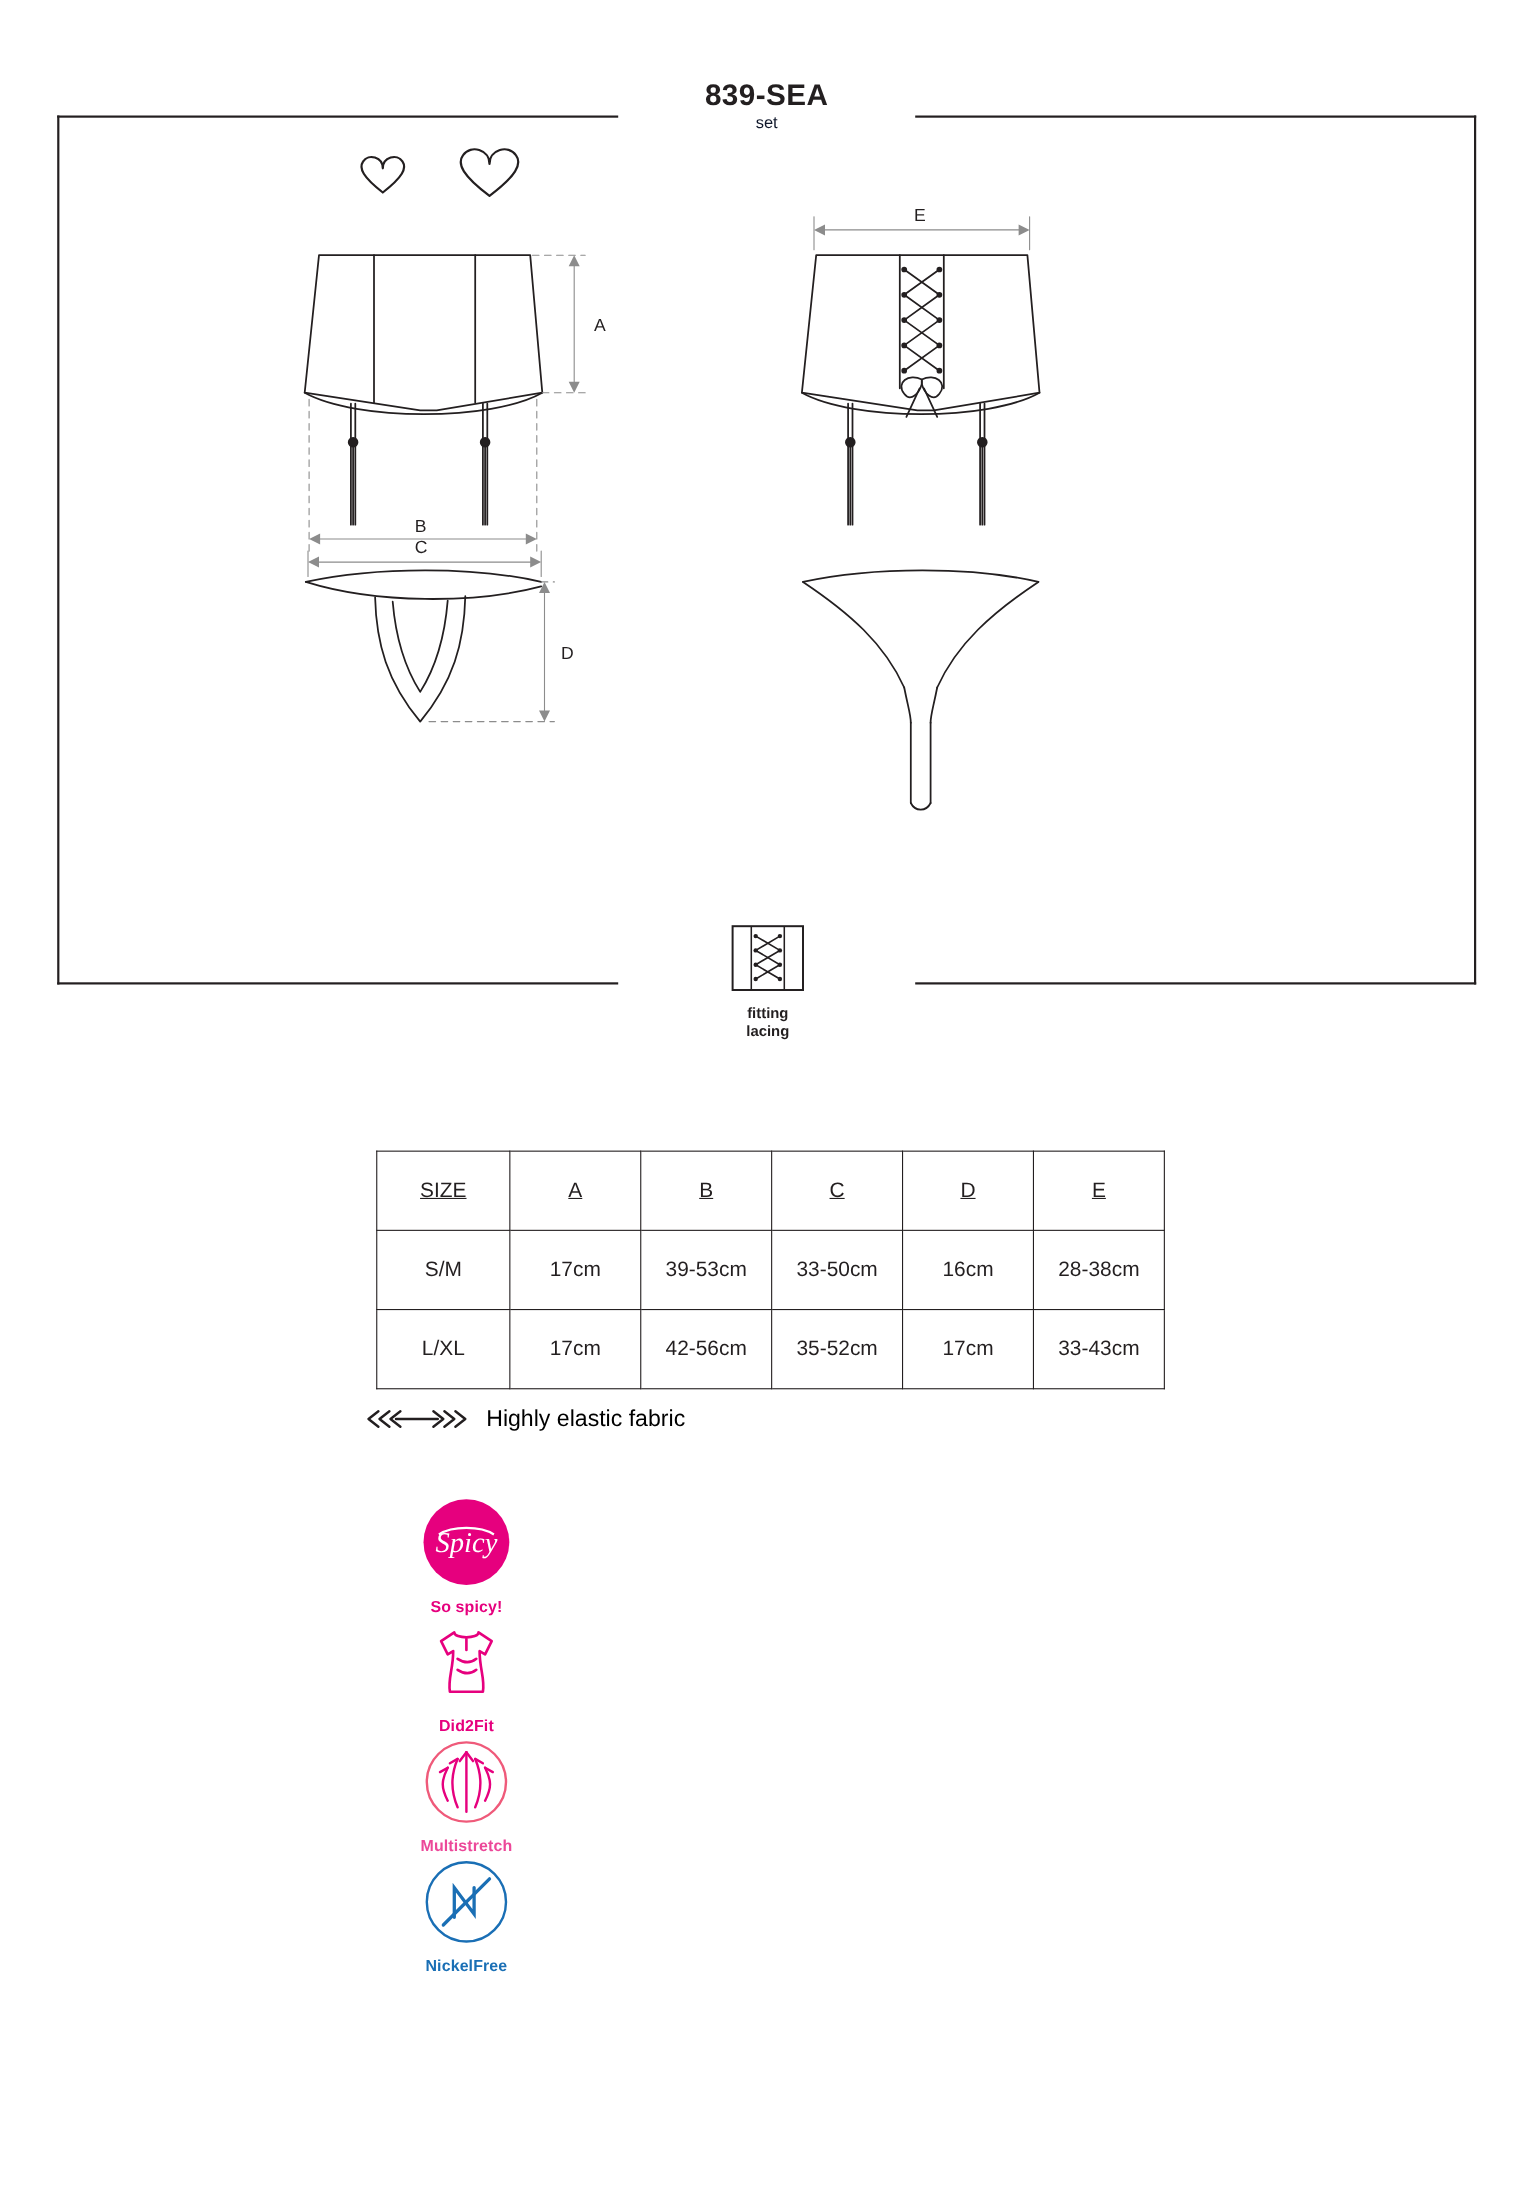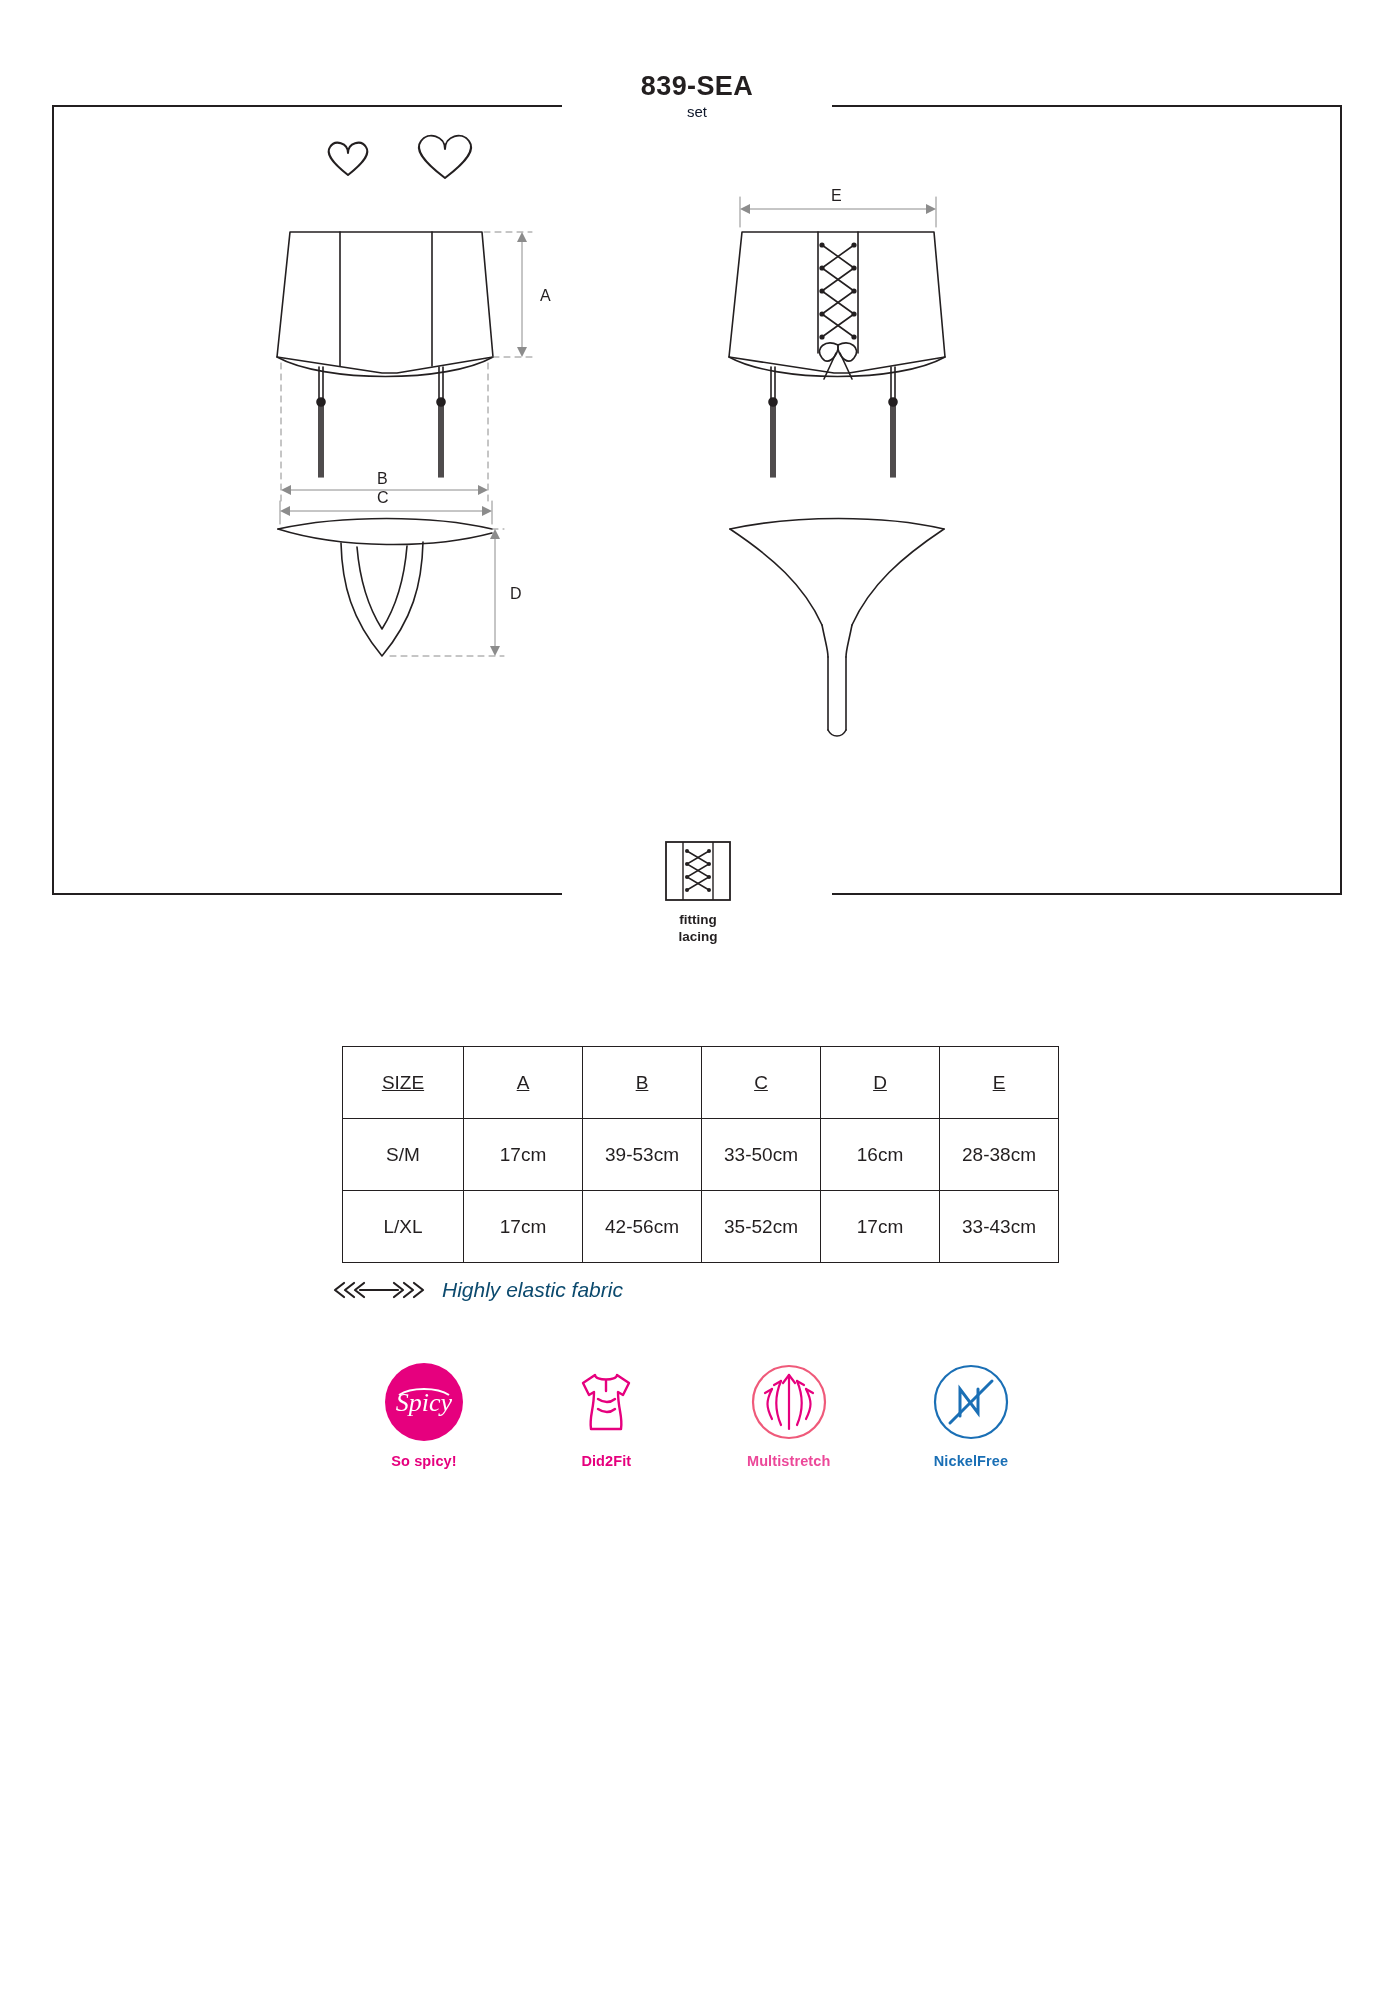--- a/index.html
+++ b/index.html
@@ -119,32 +119,32 @@
   .elastic-row {
     position: absolute;
     left: 330px;
     top: 1278px;
     display: flex;
     align-items: center;
     gap: 14px;
   }
   .elastic-row .txt {
     font-size: 21px;
-    color: #0c4a6e;
-    font-style: italic;
+    color: #000000;
   }
 
   
   .features {
     position: absolute;
     left: 360px;
     top: 1360px;
     width: 675px;
     display: flex;
     justify-content: space-between;
+    flex-direction: column;
   }
   .feature {
     width: 128px;
     text-align: center;
   }
   .feature .glyph {
     height: 84px;
     display: flex;
     align-items: center;
     justify-content: center;

